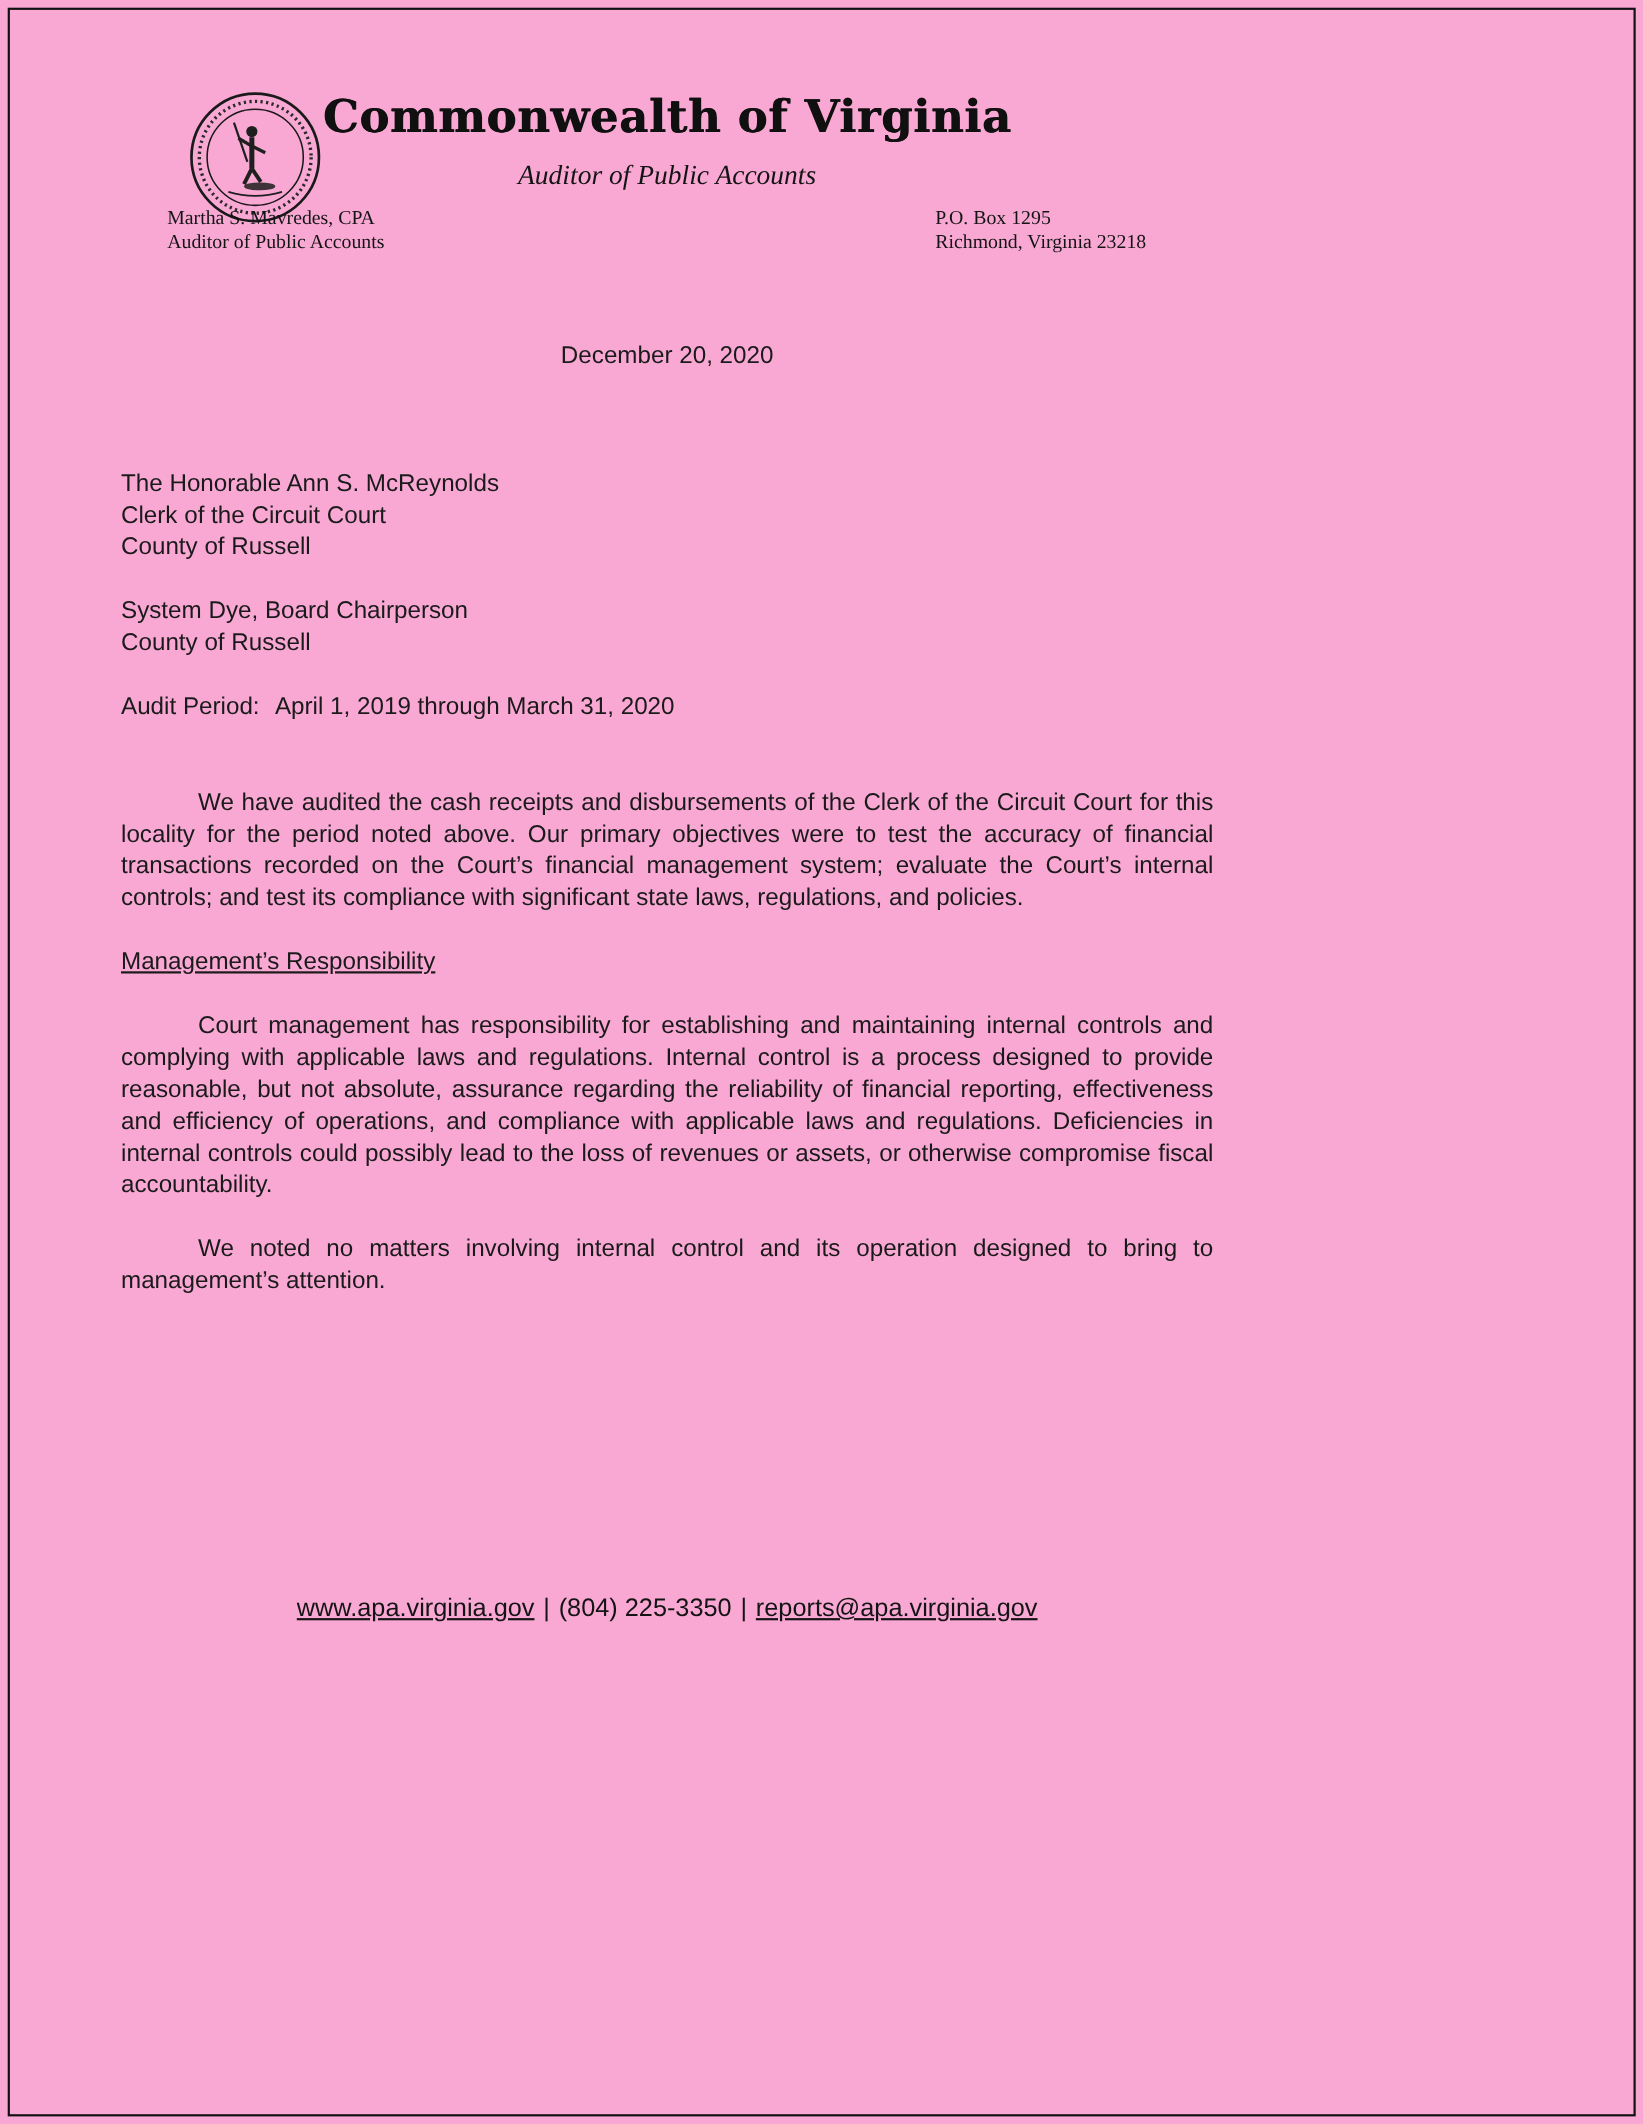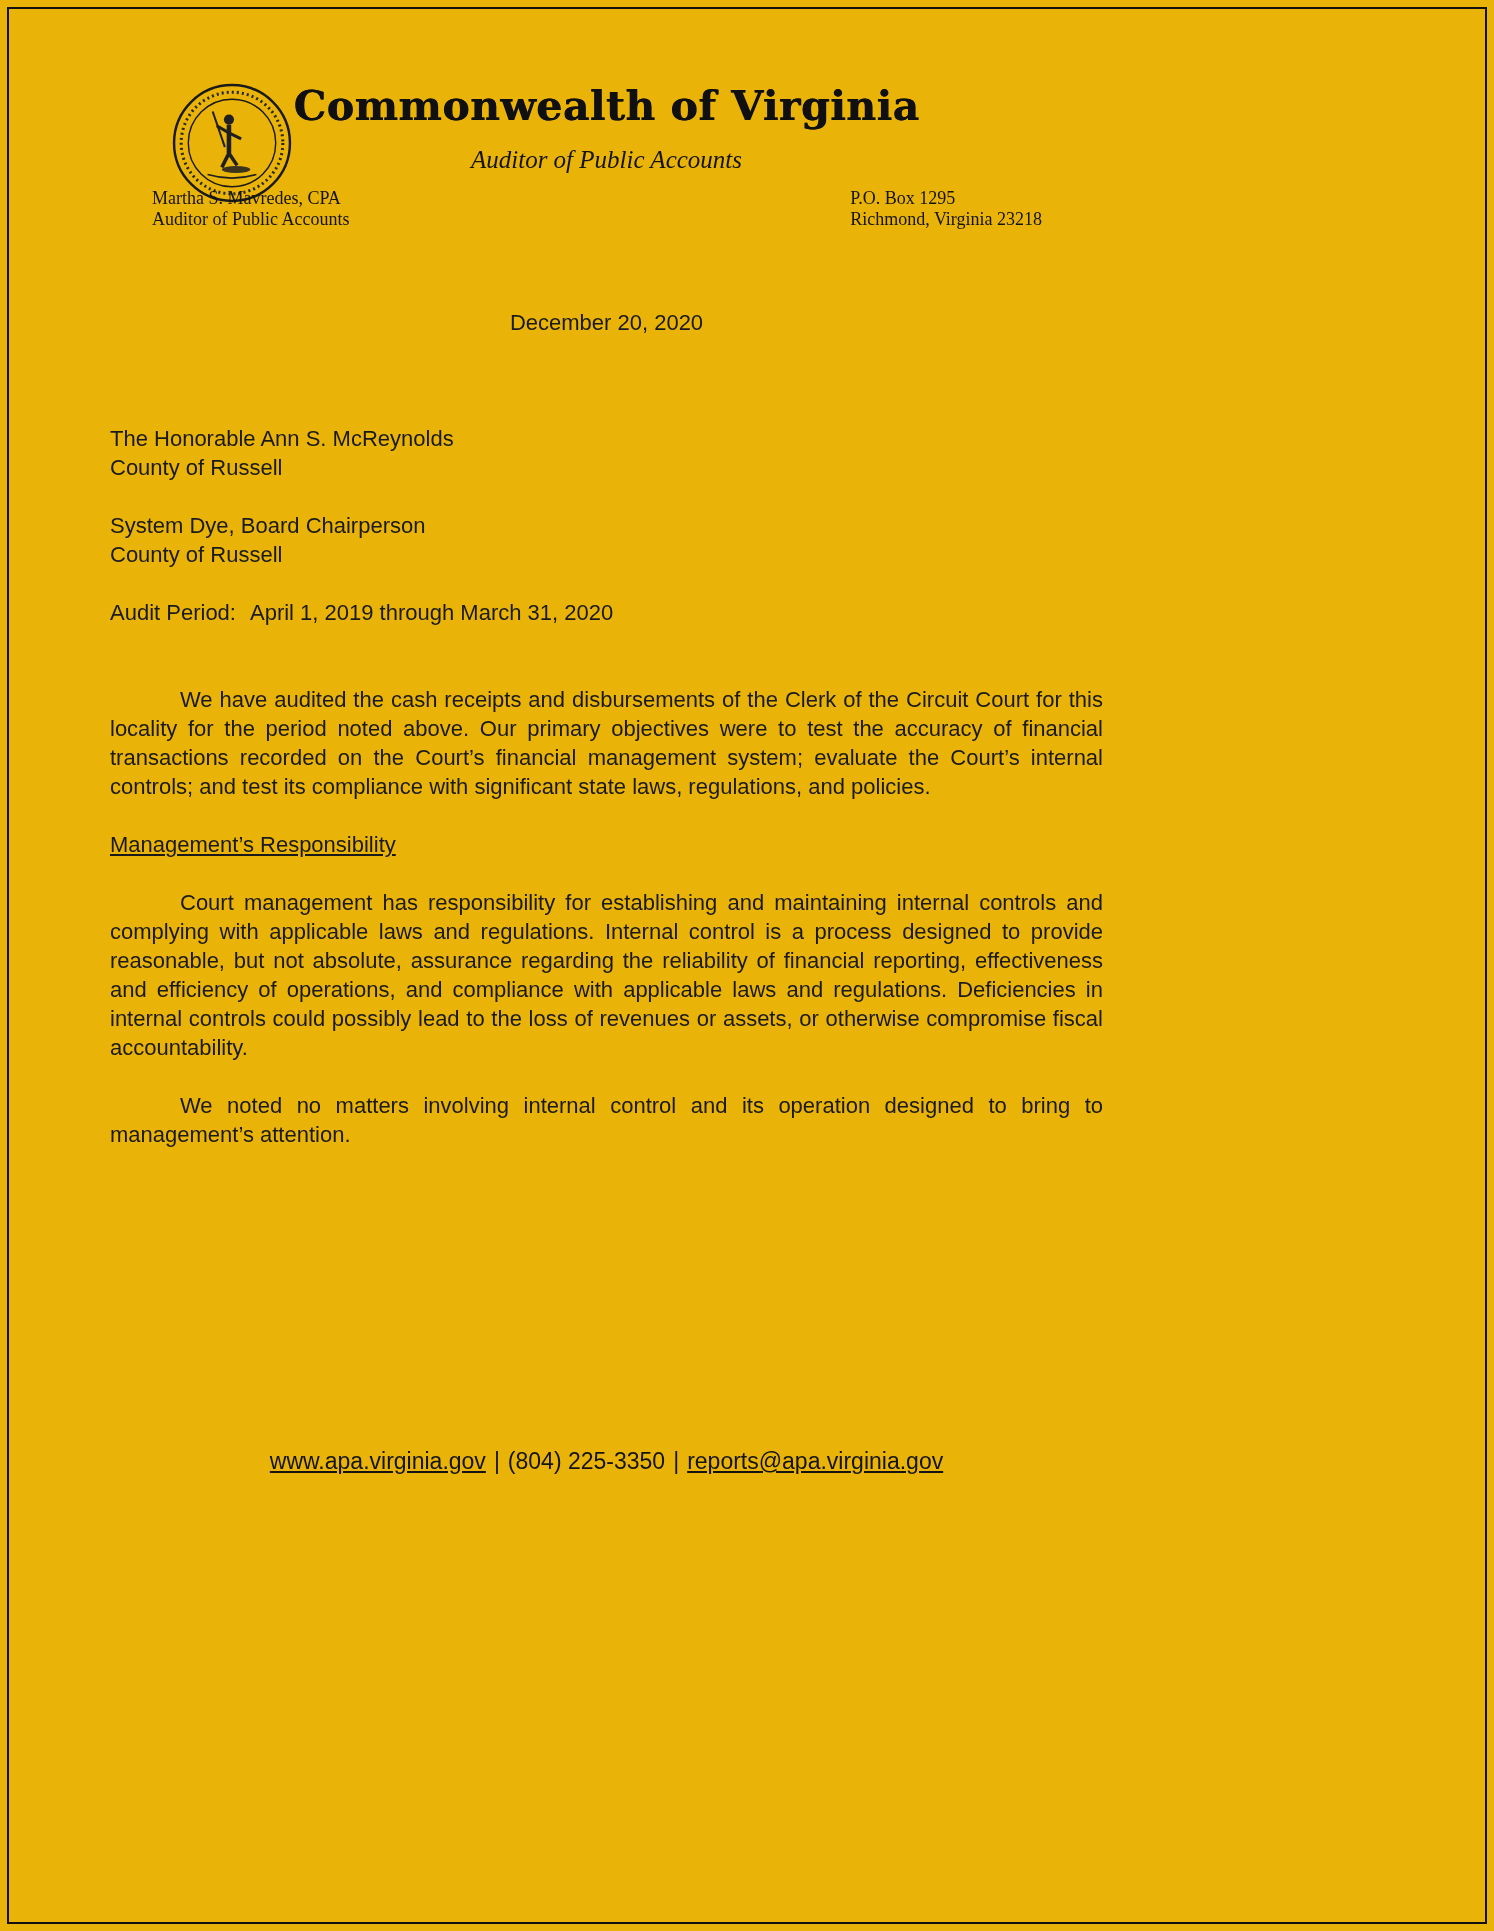--- a/index.html
+++ b/index.html
@@ -1,20 +1,20 @@
 <!DOCTYPE html>
 <html><head>
 <meta charset="utf-8">
 <style>
   html, body { margin: 0; padding: 0; background: #ffffff; }
   .page {
     position: relative;
     width: 1494px;
     height: 1931px;
-    background: #eab308;
+    background: #f9a8d4;
     color: #161616;
     font-family: "Liberation Sans", sans-serif;
     overflow: hidden;
   }
   .page-border {
     position: absolute;
     inset: 7px;
     border: 2px solid #121212;
     pointer-events: none;
   }
@@ -153,20 +153,21 @@
     <div>P.O. Box 1295</div>
     <div>Richmond, Virginia 23218</div>
   </div>
 
   <div class="letter-body">
 
     <div class="date-line">December 20, 2020</div>
 
     <div class="addr-block">
       <div>The Honorable Ann S. McReynolds</div>
+      <div>Clerk of the Circuit Court</div>
       <div>County of Russell</div>
     </div>
 
     <div class="addr-block">
       <div>System Dye, Board Chairperson</div>
       <div>County of Russell</div>
     </div>
 
     <div class="audit-block">
       <div>

